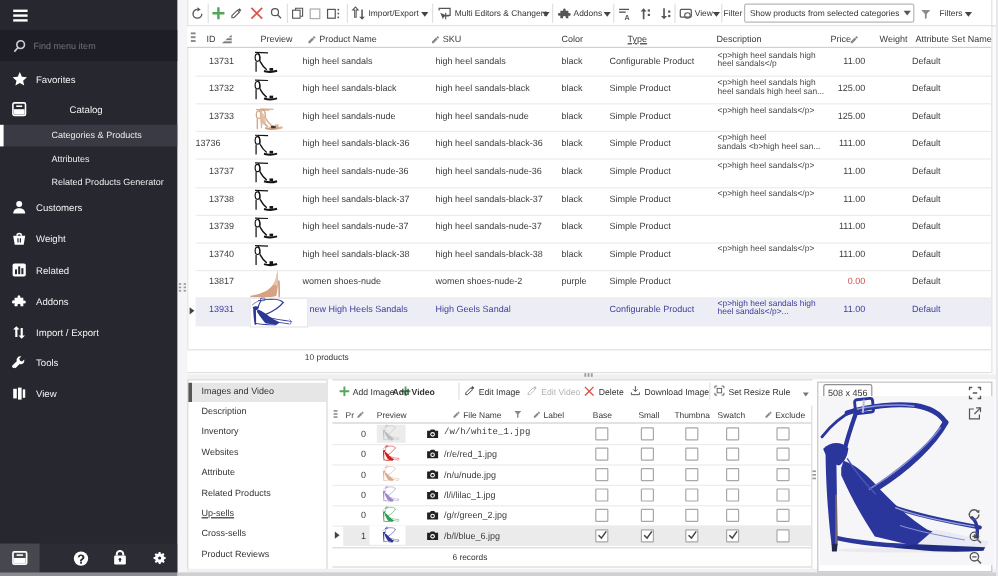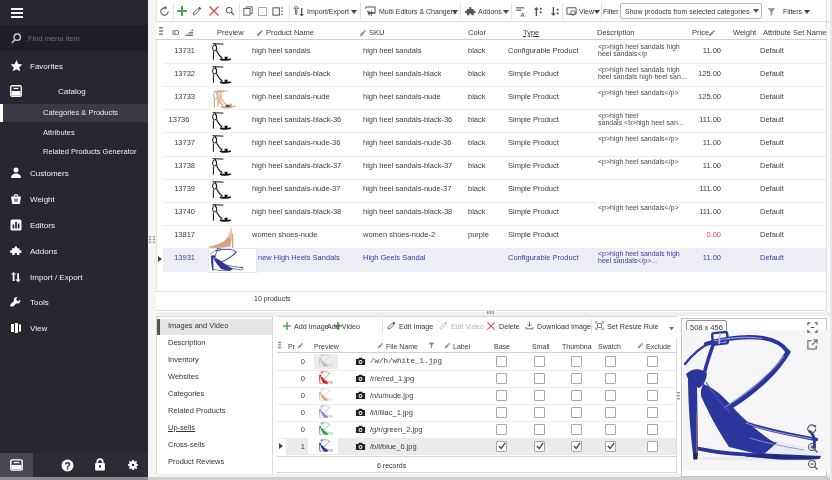--- a/index.html
+++ b/index.html
@@ -99,21 +99,21 @@
     <path d="M12 2a5 5 0 015 5h-2.4a2.6 2.6 0 00-5.2 0H7a5 5 0 015-5z" fill="#fff"></path>
     <path d="M2 7h20l-2.5 15h-15z M9 11v7h2v-7z M13 11v7h2v-7z" fill="#fff" fill-rule="evenodd"></path>
   </svg>
 <div class="t sbtxt" style="left:30px;top:195px;">Weight</div>
 <svg style="left:10px;top:219px" width="12" height="12" viewBox="0 0 24 24">
     <rect x="1" y="1" width="22" height="22" rx="3" fill="#fff"></rect>
     <rect x="5" y="11" width="3.4" height="8" fill="#272730"></rect>
     <rect x="10.3" y="6" width="3.4" height="13" fill="#272730"></rect>
     <rect x="15.6" y="9" width="3.4" height="10" fill="#272730"></rect>
   </svg>
-<div class="t sbtxt" style="left:30px;top:221px;">Editors</div>
+<div class="t sbtxt" style="left:30px;top:221px;">Related</div>
 <svg style="left:10px;top:245px" width="12" height="12" viewBox="0 0 21 21">
     <path d="M10 2a2.3 2.3 0 012.3 2.3c0 .5-.2.9-.4 1.3h4.6v4.2c.4-.3.9-.5 1.4-.5a2.3 2.3 0 010 4.6c-.5 0-1-.2-1.4-.5v4.3h-4.4c.2-.4.4-.8.4-1.3a2.3 2.3 0 00-4.6 0c0 .5.2.9.4 1.3H3.7v-4.5c-.4.4-.9.6-1.5.6a2.3 2.3 0 010-4.6c.6 0 1.1.2 1.5.6V5.6h4.7c-.3-.4-.4-.8-.4-1.3A2.3 2.3 0 0110 2z" fill="#fff"></path>
   </svg>
 <div class="t sbtxt" style="left:30px;top:247px;">Addons</div>
 <svg style="left:10px;top:271px" width="12" height="12" viewBox="0 0 24 24">
     <path d="M7 22V8H3l6-6 6 6h-4v14z" fill="#fff" transform="scale(0.9) translate(-1,0)"></path>
     <path d="M17 2v14h4l-6 6-6-6h4V2z" fill="#fff" transform="scale(0.9) translate(3,3)"></path>
   </svg>
 <div class="t sbtxt" style="left:30px;top:273px;">Import / Export</div>
 <svg style="left:10px;top:296px" width="12" height="12" viewBox="0 0 24 24">
@@ -387,21 +387,21 @@
 <div class="t cell" style="left:363px;top:93.2px;">high heel sandals-nude</div>
 <div class="t cell" style="left:468px;top:93.2px;">black</div>
 <div class="t cell" style="left:508px;top:93.2px;">Simple Product</div>
 <div class="ab desc" style="left:598px;top:89.7px;width:104px;color:#4a4a4a;white-space:nowrap;">&lt;p&gt;high heel sandals&lt;/p&gt;</div>
 <div class="t cell" style="left:688px;top:93.2px;width:33px;text-align:right;color:#3c3c3c;">125.00</div>
 <div class="t cell" style="left:760px;top:93.2px;">Default</div>
 <div class="row-sep" style="top:109.3px;"></div>
 <svg style="left:212px;top:89px" width="20" height="19" viewBox="0 0 20 19">
     <use href="#nudepair"></use>
   </svg>
-<div class="t cell" style="left:163px;top:116.4px;width:32px;text-align:center;">13736</div>
+<div class="t cell" style="left:163px;top:116.4px;width:32px;text-align:left;">13736</div>
 <div class="t cell" style="left:252px;top:116.4px;">high heel sandals-black-36</div>
 <div class="t cell" style="left:363px;top:116.4px;">high heel sandals-black-36</div>
 <div class="t cell" style="left:468px;top:116.4px;">black</div>
 <div class="t cell" style="left:508px;top:116.4px;">Simple Product</div>
 <div class="ab desc" style="left:598px;top:112.8px;width:104px;color:#4a4a4a;white-space:nowrap;">&lt;p&gt;high heel<br>sandals &lt;b&gt;high heel san...</div>
 <div class="t cell" style="left:688px;top:116.4px;width:33px;text-align:right;color:#3c3c3c;">111.00</div>
 <div class="t cell" style="left:760px;top:116.4px;">Default</div>
 <div class="row-sep" style="top:132.4px;"></div>
 <svg style="left:211px;top:110.8px;color:#141414" width="20" height="18" viewBox="0 0 20 18">
     <use href="#blacksandal"></use>
@@ -491,35 +491,35 @@
     </g>
   </svg>
 
 <div class="ab" id="tabs"></div>
 <div class="ab" id="tabactive"></div>
 <div class="ab" id="tabbar"></div>
 <div class="t tab" style="left:168px;top:321px;">Images and Video</div>
 <div class="t tab" style="left:168px;top:338px;">Description</div>
 <div class="t tab" style="left:168px;top:355px;">Inventory</div>
 <div class="t tab" style="left:168px;top:372px;">Websites</div>
-<div class="t tab" style="left:168px;top:389px;">Categories</div>
+<div class="t tab" style="left:168px;top:389px;">Attribute</div>
 <div class="t tab" style="left:168px;top:406px;">Related Products</div>
 <div class="t tab" style="left:168px;top:423px;text-decoration:underline;">Up-sells</div>
 <div class="t tab" style="left:168px;top:440px;">Cross-sells</div>
 <div class="t tab" style="left:168px;top:457px;">Product Reviews</div>
 
 <div class="ab" id="bpanel"></div>
 <svg style="left:283px;top:322px" width="8" height="8" viewBox="0 0 10 10">
     <path d="M4 0h2v4h4v2H6v4H4V6H0V4h4z" fill="#53a658"></path>
   </svg>
 <div class="t btb" style="left:294px;">Add Image</div>
 <svg style="left:334px;top:322px" width="8" height="8" viewBox="0 0 10 10">
     <path d="M4 0h2v4h4v2H6v4H4V6H0V4h4z" fill="#53a658"></path>
   </svg>
-<div class="t btb" style="left:327px;">Add Video</div>
+<div class="t btb" style="left:327px;font-weight:bold;">Add Video</div>
 <div class="sep" style="left:382px;top:319px;height:14px;"></div>
 <svg style="left:387px;top:321px" width="9" height="9" viewBox="0 0 24 24">
     <path d="M3 17l11-11 4 4-11 11H3z" fill="none" stroke="#444" stroke-width="2.2"></path>
     <path d="M15 5l3-3 4 4-3 3z" fill="#444"></path>
   </svg>
 <div class="t btb" style="left:399px;">Edit Image</div>
 <svg style="left:439px;top:321px" width="9" height="9" viewBox="0 0 24 24">
     <path d="M3 17l11-11 4 4-11 11H3z" fill="none" stroke="#bbb" stroke-width="2.2"></path>
     <path d="M15 5l3-3 4 4-3 3z" fill="#bbb"></path>
   </svg>

